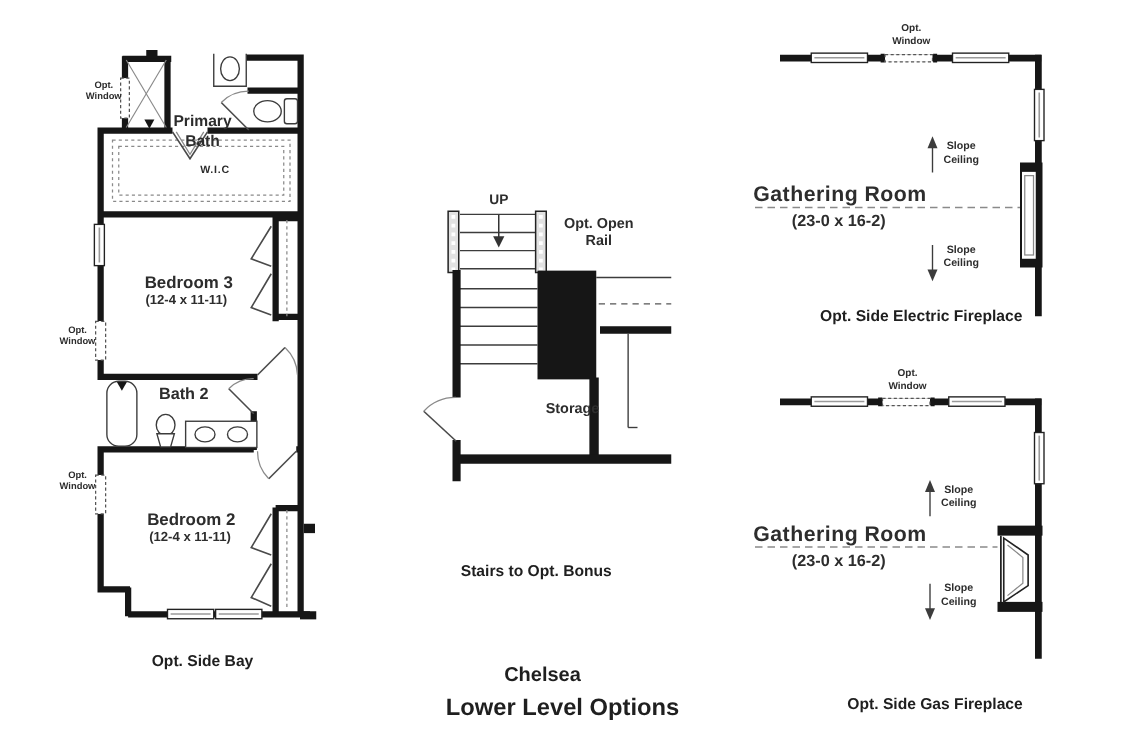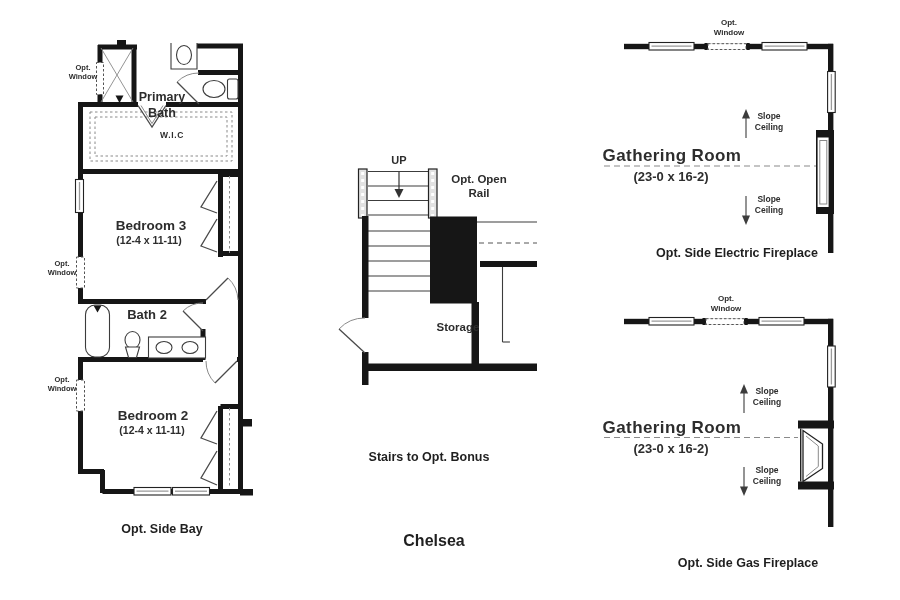--- a/index.html
+++ b/index.html
@@ -208,14 +208,15 @@
 <div class="lbl cap" style="left:737px;top:246px;font-size:12.5px;">Opt. Side Electric Fireplace</div>
 
 <div class="lbl wrap" style="left:726px;top:294px;width:46px;font-size:8px;line-height:9.5px;">Opt. Window</div>
 <div class="lbl left wrap" style="left:749px;top:386px;width:36px;font-size:8.5px;line-height:10.5px;">Slope Ceiling</div>
 <div class="lbl" style="left:672px;top:418px;font-size:17px;letter-spacing:0.4px;">Gathering Room</div>
 <div class="lbl" style="left:671px;top:441px;font-size:13px;">(23-0 x 16-2)</div>
 <div class="lbl left wrap" style="left:749px;top:465px;width:36px;font-size:8.5px;line-height:10.5px;">Slope Ceiling</div>
 <div class="lbl cap" style="left:748px;top:529px;font-size:12.5px;margin-top:27px;">Opt. Side Gas Fireplace</div>
 
 <div class="lbl cap" style="left:434px;top:532px;font-size:16px;">Chelsea</div>
+<div class="lbl cap" style="left:450px;top:556px;font-size:19px;">Lower Level Options</div>
 
 </div>
 
 </body></html>

